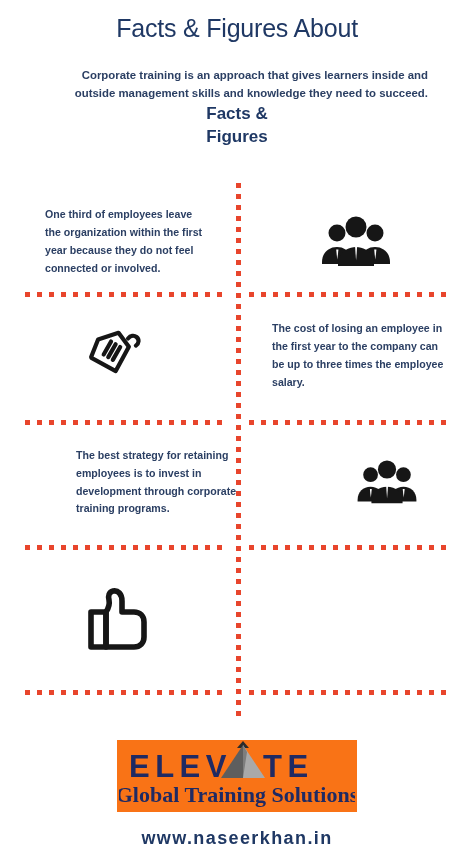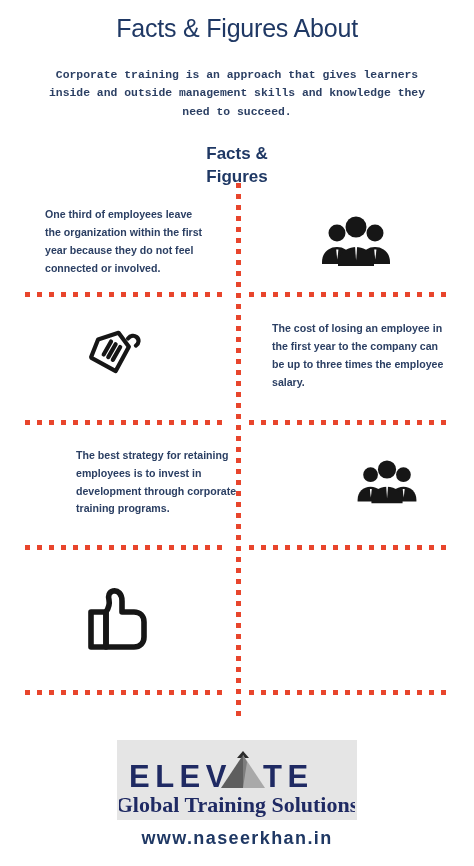--- a/index.html
+++ b/index.html
@@ -29,25 +29,23 @@
     letter-spacing: -0.2px;
     padding: 0 28px;
   }
   .intro {
     margin: 20px auto 0 auto;
     width: 382px;
     font-size: 11.4px;
     line-height: 1.62;
     color: #2b3f63;
     font-weight: 600;
-    text-align: center;
-    font-family: Liberation Mono, monospace;
+    text-align: right;
   }
   .section-heading {
-    margin-top: 22px;
     font-size: 17px;
     font-weight: bold;
     color: #1f3864;
     line-height: 1.35;
     text-align: center;
     width: 140px;
     margin-left: auto;
     margin-right: auto;
   }
 
@@ -108,26 +106,26 @@
     display: block;
     line-height: 0;
   }
 
   
   .logo-box {
     position: absolute;
     left: 117px;
     top: 740px;
     width: 240px;
-    height: 80px;
-    background: #e5e5e5;
+    height: 72px;
+    background: #f97316;
     display: flex;
     flex-direction: column;
     align-items: center;
-    justify-content: flex-end;
+    justify-content: flex-start;
     overflow: hidden;
   }
   .logo-svg { display: block; }
 
   .footer-url {
     position: absolute;
     left: 0;
     top: 828px;
     width: 474px;
     text-align: center;

